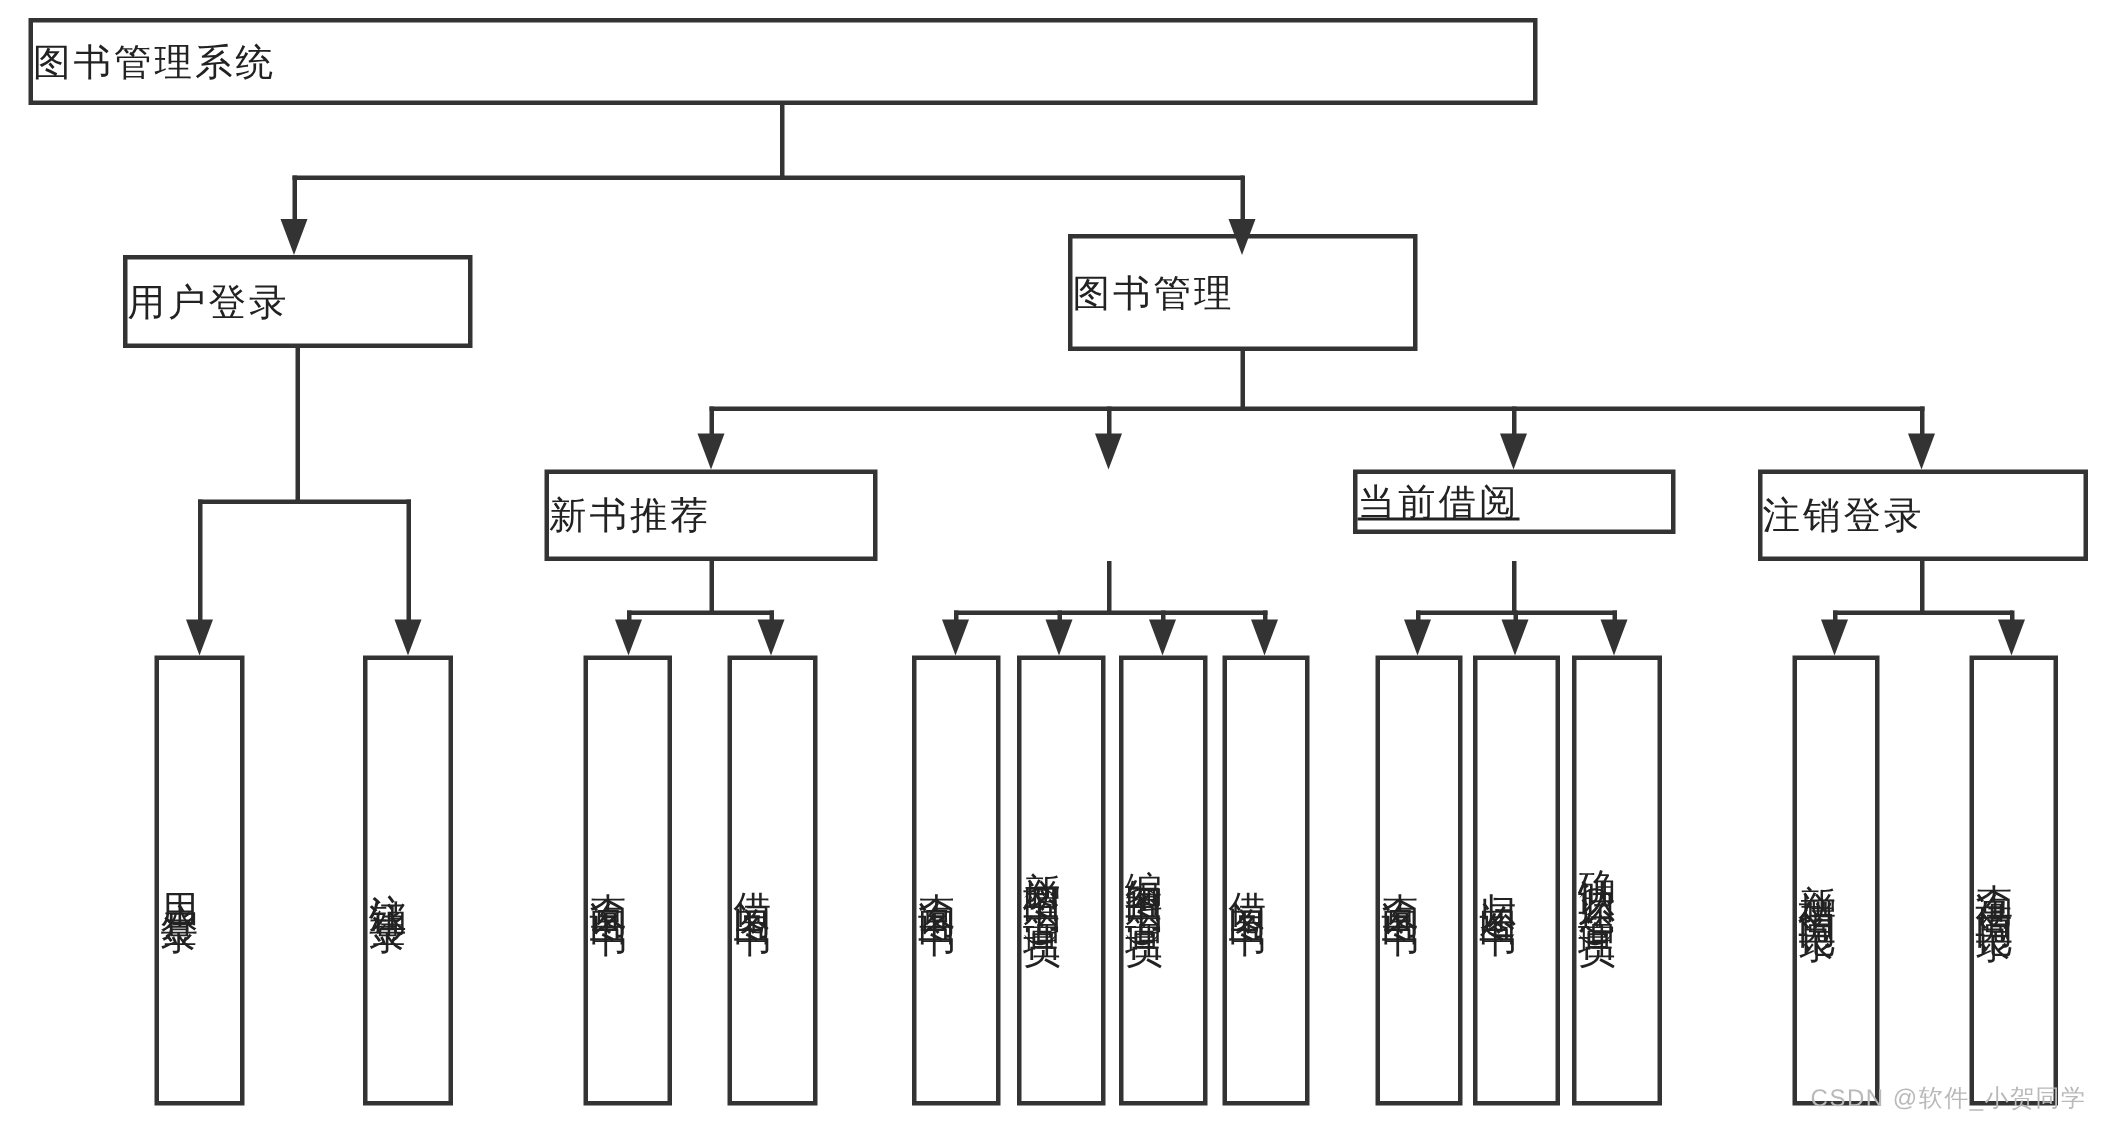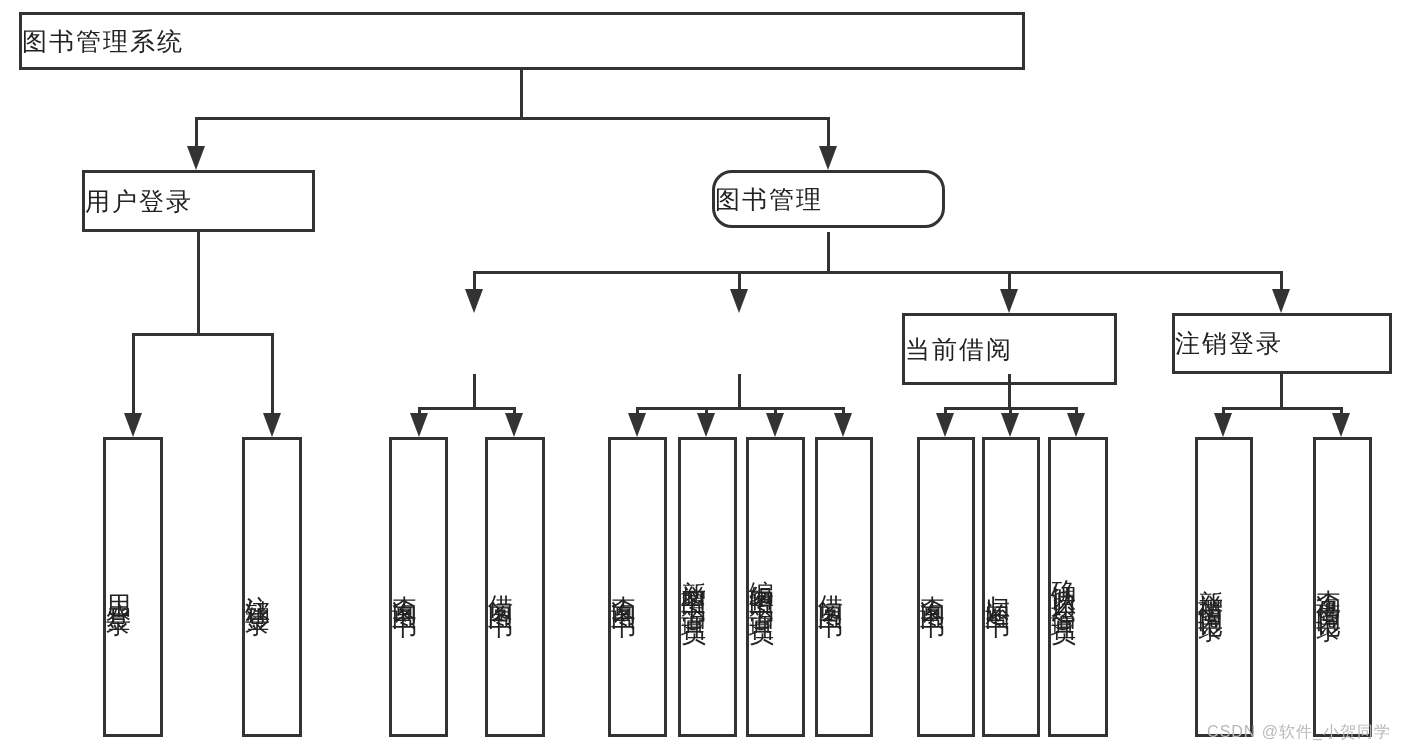--- a/index.html
+++ b/index.html
@@ -59,25 +59,28 @@
 
 <div class="canvas">
 
   <div class="node" style="left:19px;top:12px;width:1006px;height:58px;">
     <span>图书管理系统</span>
   </div>
 
   <div class="node" style="left:82px;top:170px;width:233px;height:62px;">
     <span>用户登录</span>
   </div>
-  <div class="node" style="left:712px;top:170px;width:233px;height:58px;border-radius:20px;">
+  <div class="node" style="left:712px;top:156px;width:233px;height:78px;">
     <span>图书管理</span>
   </div>
 
-  <div class="node" style="left:902px;top:313px;width:215px;height:72px;">
+  <div class="node" style="left:363px;top:313px;width:222px;height:61px;">
+    <span>新书推荐</span>
+  </div>
+  <div class="node" style="left:902px;top:313px;width:215px;height:43px;text-decoration:underline;">
     <span>当前借阅</span>
   </div>
   <div class="node" style="left:1172px;top:313px;width:220px;height:61px;">
     <span>注销登录</span>
   </div>
 
   <div class="node v" style="left:103px;top:437px;width:60px;height:300px;">
     <span>用户登录</span>
   </div>
   <div class="node v" style="left:242px;top:437px;width:60px;height:300px;">

